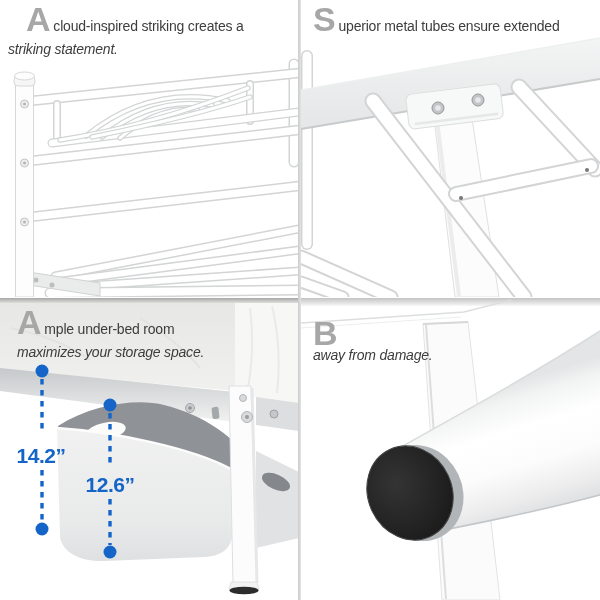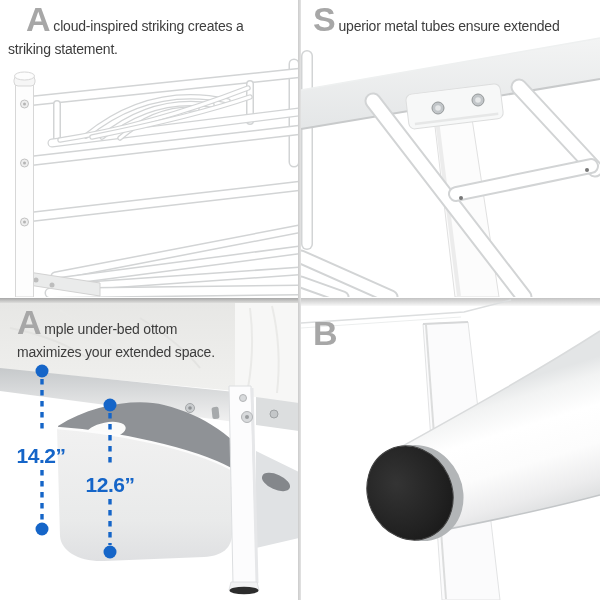--- a/index.html
+++ b/index.html
@@ -14,21 +14,21 @@
             background:linear-gradient(to right,#cbcbcb,#e3e3e3);}
   .caption{position:absolute;z-index:6;color:#3d3d3d;font-size:14px;
            letter-spacing:-0.2px;line-height:23px;}
   .cap-line1{display:flex;align-items:baseline;white-space:nowrap;}
   .initial{font-size:34px;font-weight:bold;color:#a7a7a7;line-height:22px;margin-right:3px;}
   #p-tl .caption{top:8px;left:8px;}
   #p-tl .initial{margin-left:18px;}
   #p-tr .caption{top:8px;left:12px;}
   #p-bl .caption{top:13px;left:17px;}
   #p-br .caption{top:24px;left:12px;}
-  .cap-line2{white-space:nowrap;}
+  .cap-line2{white-space:nowrap;font-style:italic;}
   
   .to{fill:none;stroke:#d2d4d5;stroke-linecap:round;}
   .ti{fill:none;stroke:#ffffff;stroke-linecap:round;}
   .mz{fill:#1565c8;}
   .mzl{stroke:#1565c8;stroke-width:3.4;stroke-dasharray:5.5 5.5;fill:none;}
   .mzt{fill:#1565c8;font-size:21px;font-weight:bold;letter-spacing:-0.5px;
        font-family:"Liberation Sans",sans-serif;text-anchor:middle;}
 </style>
 </head>
 <body>
@@ -158,23 +158,23 @@
             <circle cx="177" cy="100" r="2.8" fill="#e6e8e9"></circle>
         </g>
       </g>
     </svg>
   </section>
 
   <section class="panel" id="p-bl">
     <div class="caption">
       <div class="cap-line1">
         <span class="initial">A</span>
-        <span>mple under-bed ottom</span>
-      </div>
-      <div class="cap-line2">maximizes your extended space.</div>
+        <span>mple under-bed room</span>
+      </div>
+      <div class="cap-line2">maximizes your storage space.</div>
     </div>
     <svg width="299" height="302" viewBox="0 0 299 302">
       <defs>
         <linearGradient id="g3strip" x1="0" y1="0" x2="0" y2="1">
           <stop offset="0" stop-color="#a7a7a7"></stop>
             <stop offset="1" stop-color="#e9e9e7"></stop>
         </linearGradient>
         <linearGradient id="g3matt" x1="0" y1="0" x2="0" y2="1">
           <stop offset="0" stop-color="#e7e7e5"></stop>
             <stop offset="1" stop-color="#f0f0ee"></stop>
@@ -239,20 +239,21 @@
         <circle class="mz" cx="110" cy="254" r="6.5"></circle>
       </g>
     </svg>
   </section>
 
   <section class="panel" id="p-br">
     <div class="caption">
       <div class="cap-line1">
         <span class="initial">B</span>
       </div>
+      <div class="cap-line2">away from damage.</div>
     </div>
     <svg width="299" height="302" viewBox="0 0 299 302">
       <defs>
         <linearGradient id="g4strip" x1="0" y1="0" x2="0" y2="1">
           <stop offset="0" stop-color="#c3c3c3"></stop>
             <stop offset="1" stop-color="#f8f8f8"></stop>
         </linearGradient>
         <linearGradient id="g4cyl" gradientUnits="userSpaceOnUse" x1="200" y1="88" x2="248" y2="245">
           <stop offset="0" stop-color="#e3e5e6"></stop>
             <stop offset="0.1" stop-color="#f2f3f3"></stop>

